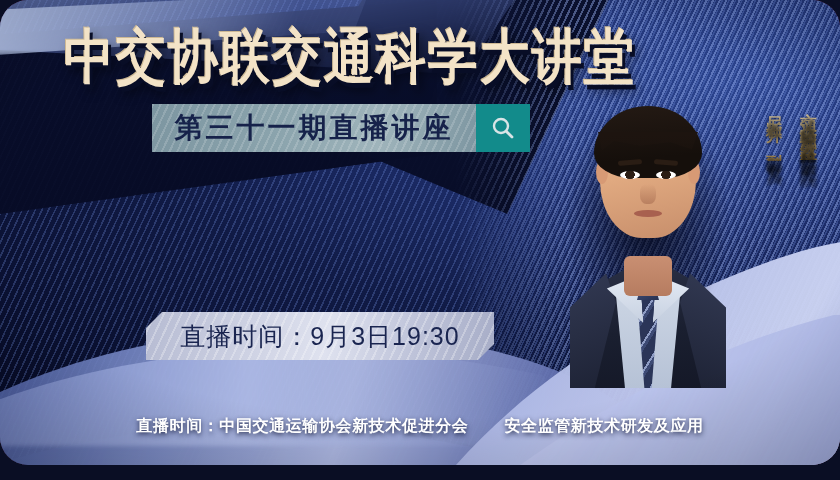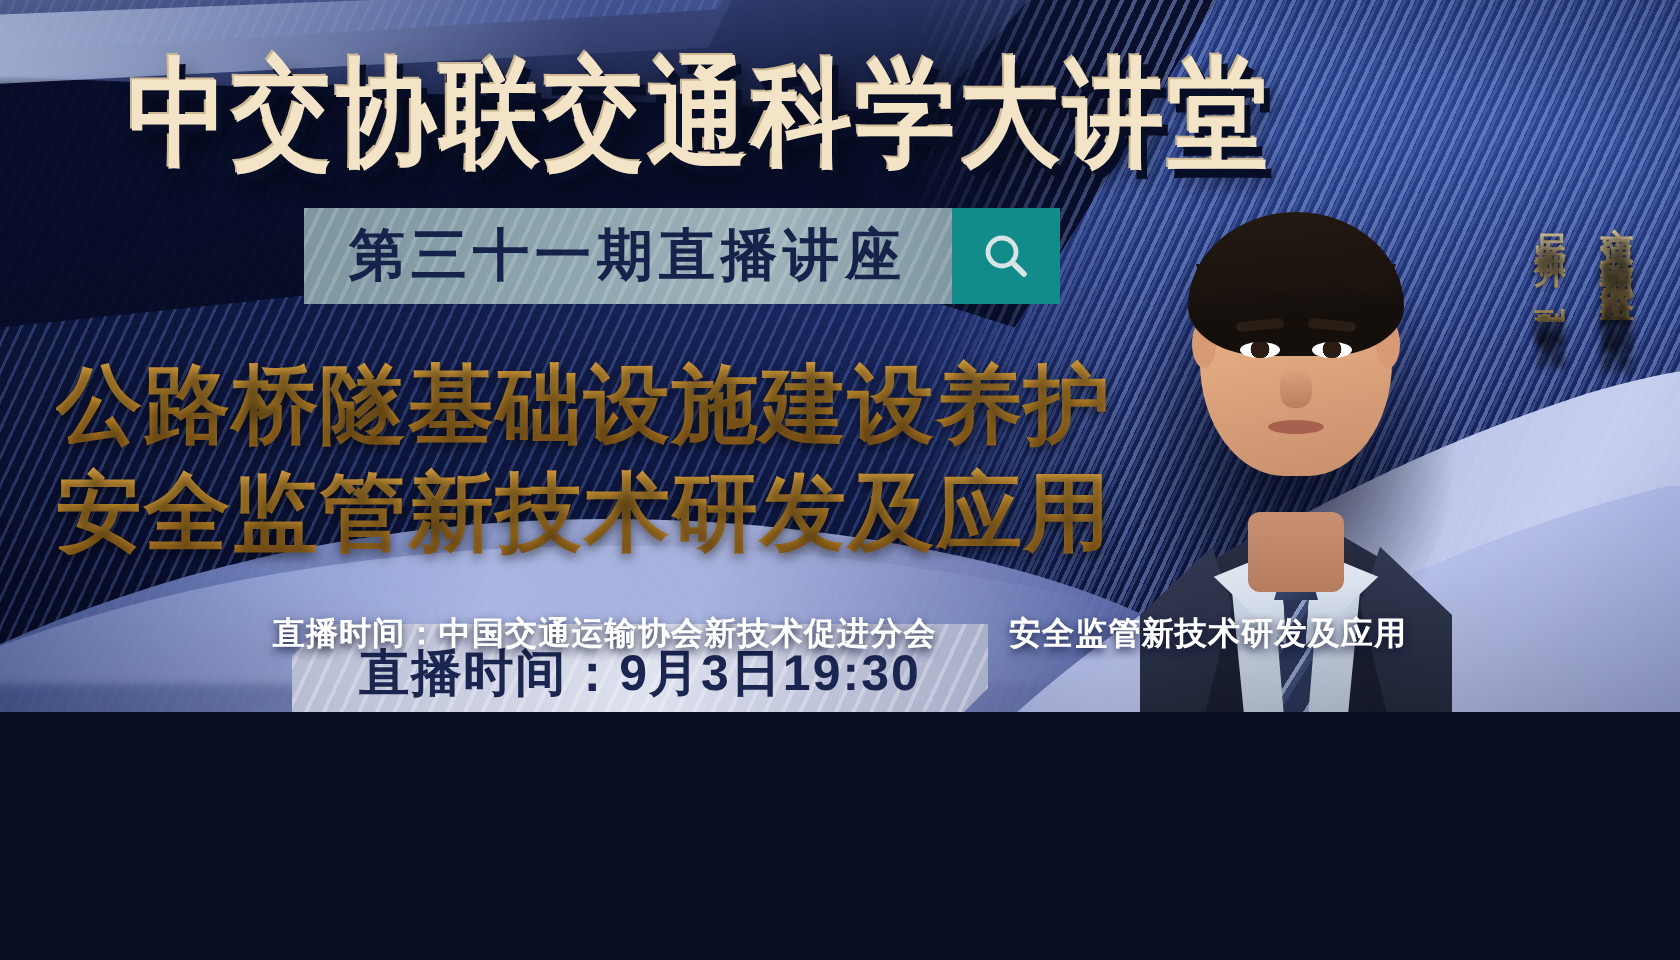--- a/index.html
+++ b/index.html
@@ -1,20 +1,21 @@
 <!DOCTYPE html>
 <html><head>
 <meta charset="utf-8">
 <style>
   html,body{margin:0;padding:0;background:#0a0e24;}
   *{box-sizing:border-box;}
   .poster{
-    position:relative;width:840px;height:356px;overflow:hidden;
+    position:relative;width:840px;height:465px;overflow:hidden;
     font-family:"Liberation Sans","DejaVu Sans",sans-serif;
     background:#b91c1c;
+    border-radius:28px;
   }
   
   .bg-base{position:absolute;inset:0;
     background:
       radial-gradient(120% 90% at 88% 18%, #2c4590 0%, #1c2c68 35%, #101a45 62%, #070c28 100%),
       linear-gradient(180deg,#18255c 0%,#0a1033 55%,#060a22 100%);
   }
   .bg-topglow{position:absolute;left:-5%;top:-10%;width:70%;height:26%;
     background:linear-gradient(170deg, rgba(140,160,215,.85) 0%, rgba(90,110,180,.55) 45%, rgba(40,55,120,0) 100%);
     filter:blur(6px);
@@ -159,21 +160,21 @@
   
   .timechip{position:absolute;left:146px;top:312px;width:348px;height:48px;
     background:linear-gradient(100deg,#b6bbd2 0%,#ccd0e2 28%,#dfe2ef 52%,#bfc4da 76%,#a7adc7 100%);
     clip-path:polygon(16px 0,100% 0,100% calc(100% - 16px),calc(100% - 16px) 100%,0 100%,0 16px);
     display:flex;align-items:center;justify-content:center;
     box-shadow:0 3px 14px rgba(0,0,0,.45);}
   .timechip:before{content:"";position:absolute;inset:0;
     background-image:repeating-linear-gradient(115deg,
       rgba(255,255,255,.28) 0 2px, rgba(255,255,255,0) 2px 8px);
     clip-path:inherit;}
-  .timechip span{position:relative;z-index:2;font-size:25px;font-weight:700;color:#1a2550;letter-spacing:1px;}
+  .timechip span{position:relative;z-index:2;font-size:25px;font-weight:400;color:#1a2550;letter-spacing:1px;}
   
   .vtext{position:absolute;writing-mode:vertical-rl;text-orientation:upright;
     font-weight:700;letter-spacing:5px;}
   .vtext-org{right:20px;top:100px;font-size:17px;
     background:linear-gradient(180deg,#f4e6c4,#d7bc84 55%,#bd9c5d);
     -webkit-background-clip:text;background-clip:text;color:transparent;
     text-shadow:0 1px 3px rgba(0,0,0,.5);}
   .vtext-name{right:56px;top:104px;font-size:16px;
     background:linear-gradient(180deg,#f0e1bd,#cdb179 60%,#b08f52);
     -webkit-background-clip:text;background-clip:text;color:transparent;
@@ -236,24 +237,20 @@
       <span class="episode-text">第三十一期直播讲座</span>
     </div>
     <div class="episode-search">
       <svg width="26" height="26" viewBox="0 0 26 26">
         <circle cx="11" cy="11" r="7" fill="none" stroke="#d8e4e6" stroke-width="2.4"></circle>
         <line x1="16.2" y1="16.2" x2="22" y2="22" stroke="#d8e4e6" stroke-width="2.8" stroke-linecap="round"></line>
       </svg>
     </div>
   </div>
 
-  <div class="maintitle">
-    <div class="line">公路桥隧基础设施建设养护</div>
-    <div class="line">安全监管新技术研发及应用</div>
-  </div>
 
   <div class="timechip">
     <span>直播时间：9月3日19:30</span>
   </div>
 
   <div class="vtext vtext-org">交通运输部公路科学研究院</div>
   <div class="vtext vtext-name">尼颖升 副研究员</div>
 
   <div class="footer">
     <span>直播时间：中国交通运输协会新技术促进分会</span>

